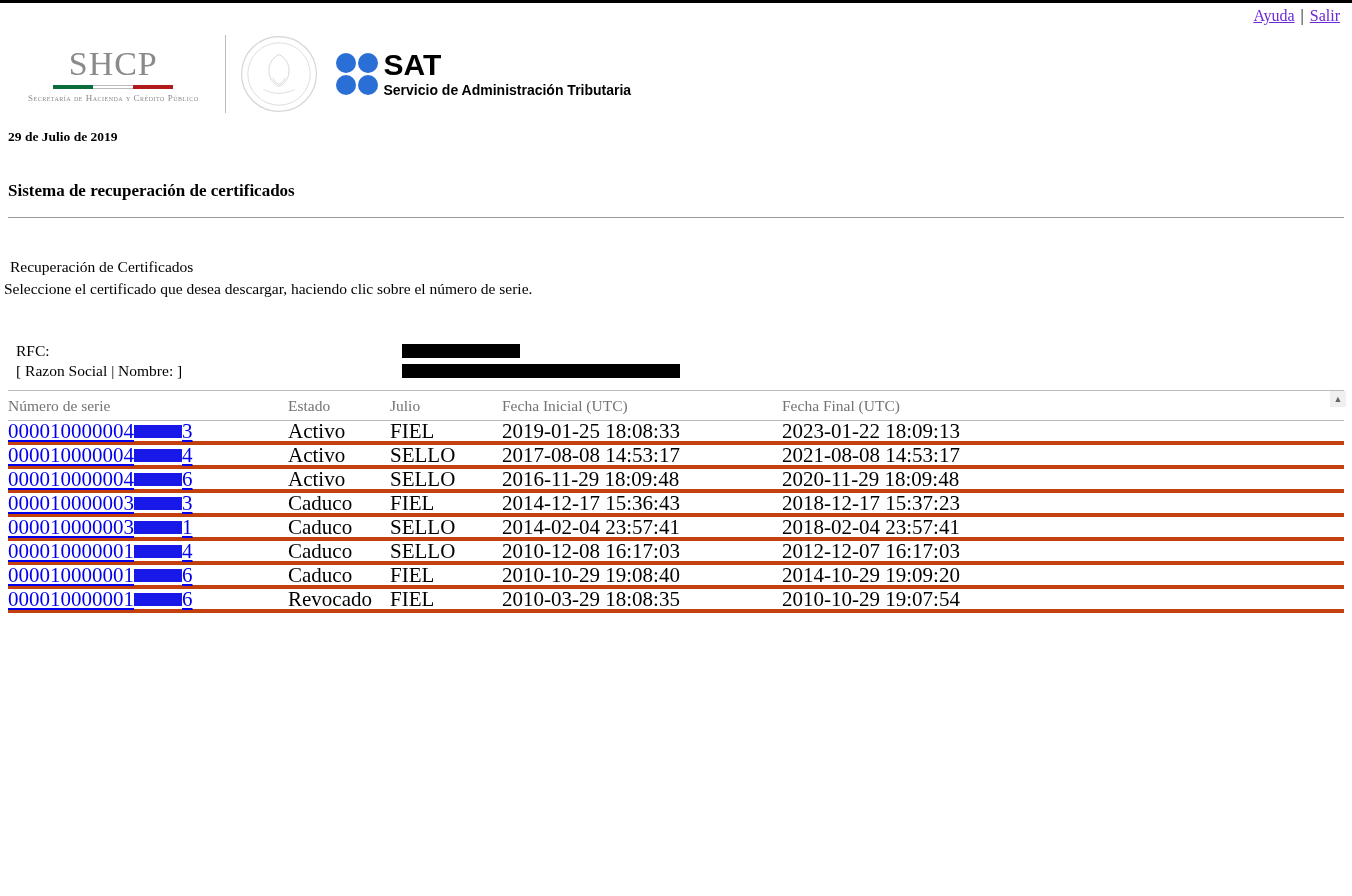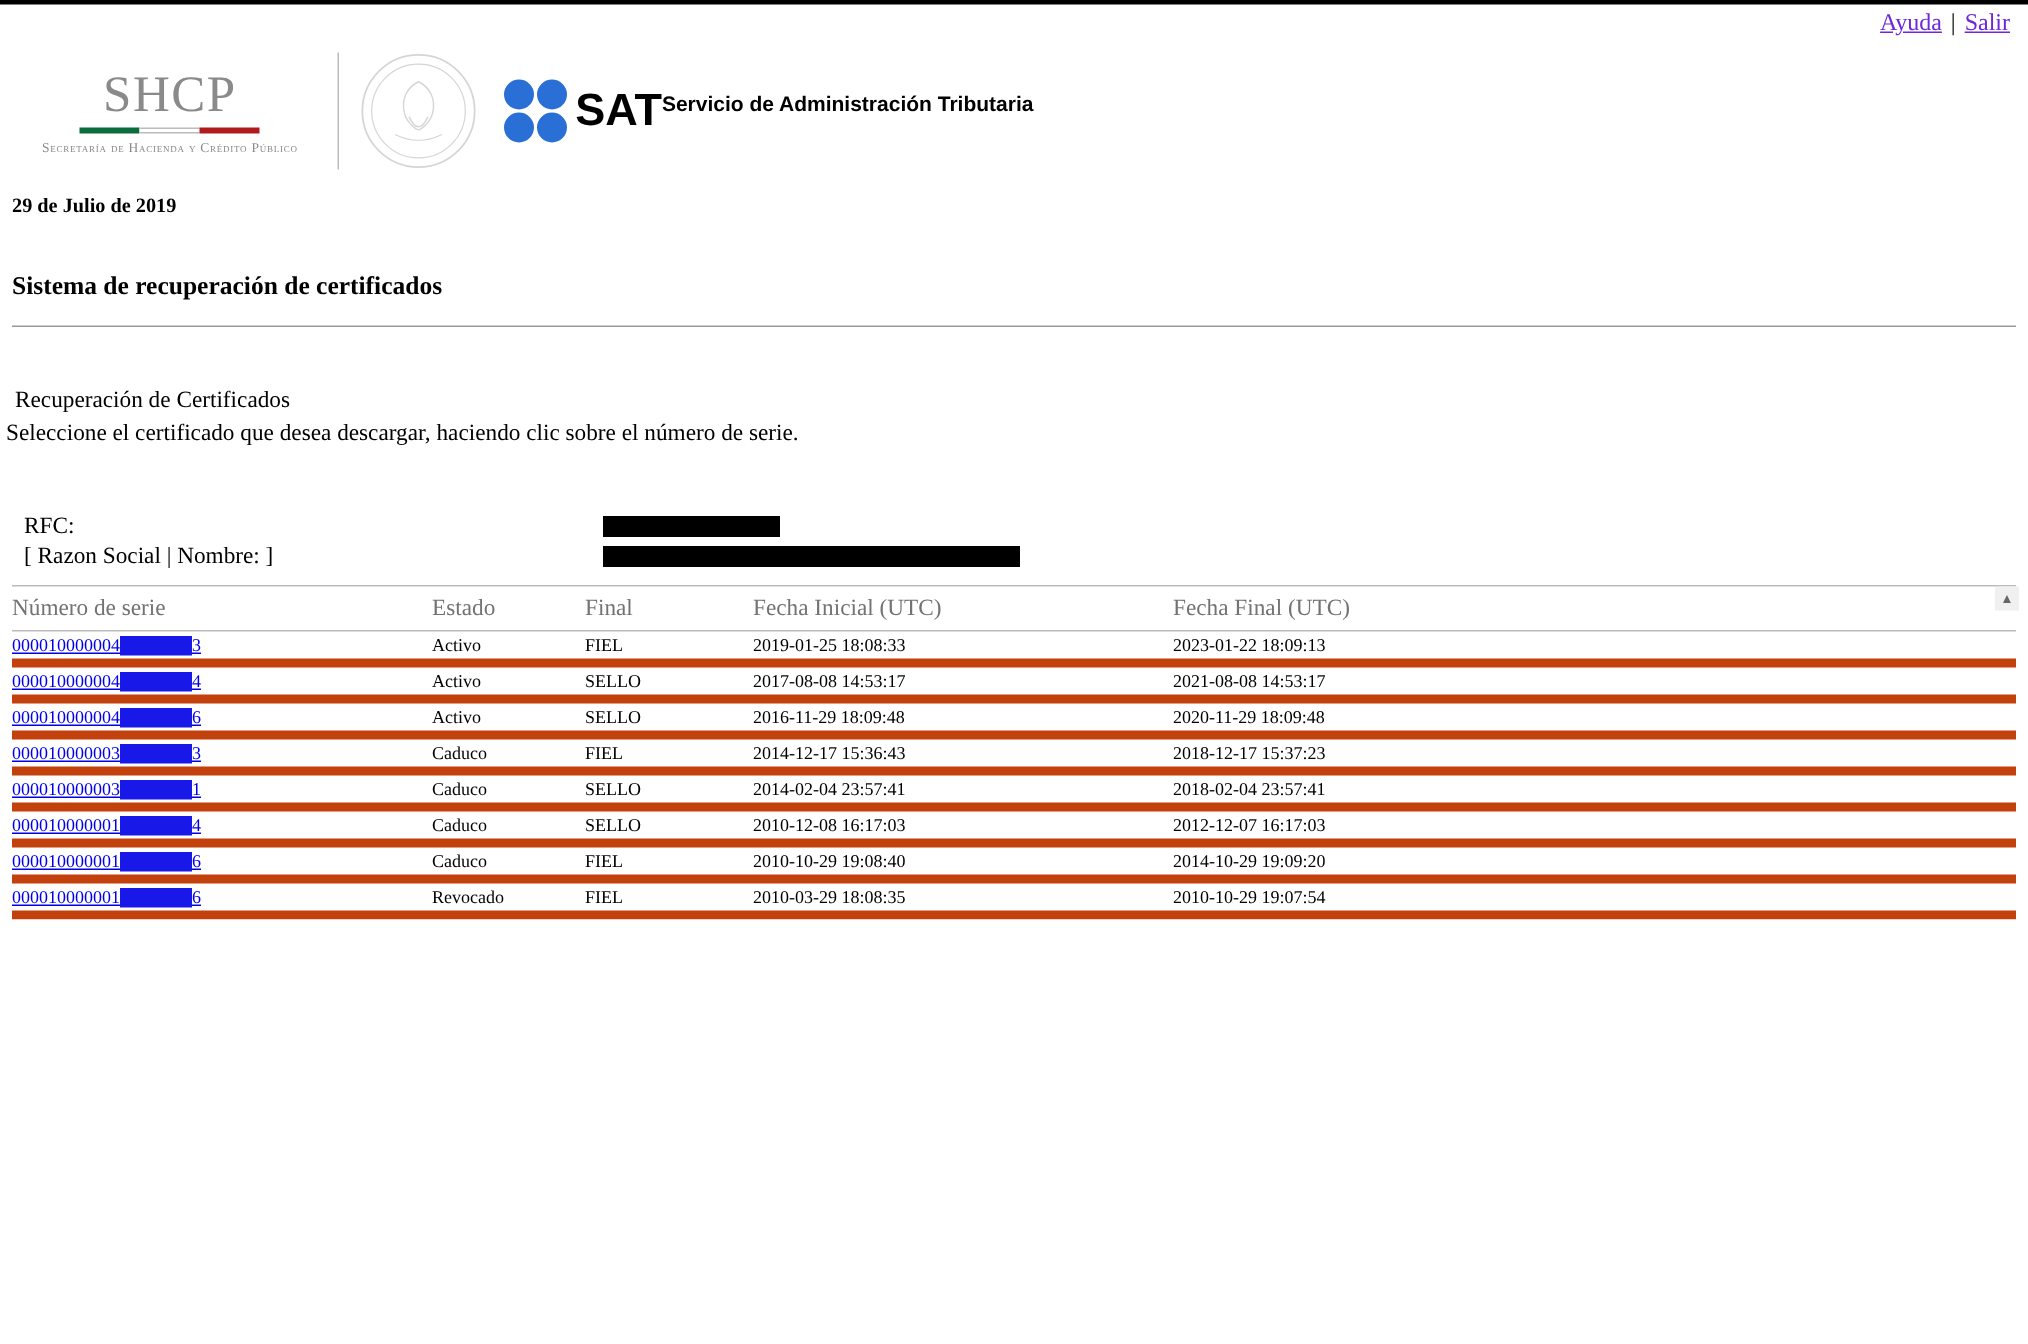--- a/index.html
+++ b/index.html
@@ -89,21 +89,21 @@
       margin-right: 6px;
     }
     .sat-dots div {
       width: 20px;
       height: 20px;
       background: #2a6fd6;
       border-radius: 50%;
     }
     .sat-text {
       display: flex;
-      flex-direction: row;
+      flex-direction: column;
     }
     .sat-main {
       font-family: Arial, Helvetica, sans-serif;
       font-weight: 900;
       font-size: 30px;
       color: #000;
       line-height: 1;
     }
     .sat-sub {
       font-family: Arial, Helvetica, sans-serif;
@@ -145,22 +145,22 @@
     .redact2 { width: 278px; height: 14px; background: #000; display:inline-block; margin-left:-4px;}
     .table-wrap {
       margin: 10px 8px 0 8px;
       border-top: 1px solid #bbb;
       position: relative;
     }
     .cert-row {
       display: flex;
       align-items: center;
       height: 24px;
-      border-bottom: 6px solid #c2410c;
-      font-size: 12px;
+      border-bottom: 4px solid #c2410c;
+      font-size: 21px;
     }
     .cert-row.header {
       font-size: 15.5px;
       height: 30px;
       border-bottom: 1px solid #bbb;
       color: #737373;
     }
     .c-serie { width: 280px; padding-left: 0; }
     .c-estado { width: 102px; }
     .c-tipo { width: 112px; }
@@ -258,21 +258,21 @@
   <div class="info-row">
     <div class="info-label">[ Razon Social | Nombre: ]</div>
     <span class="redact2"></span>
   </div>
 </div>
 
 <div class="table-wrap">
   <div class="cert-row header">
     <div class="c-serie">Número de serie</div>
     <div class="c-estado">Estado</div>
-    <div class="c-tipo">Final</div>
+    <div class="c-tipo">Julio</div>
     <div class="c-finicial">Fecha Inicial (UTC)</div>
     <div class="c-ffinal">Fecha Final (UTC)</div>
   </div>
   <div id="rows-container">
       <div class="cert-row">
         <div class="c-serie"><a href="#" class="serie-link">
             <span>000010000004</span>
             <span class="blue-block"></span>
             <span>3</span>
           </a></div>

